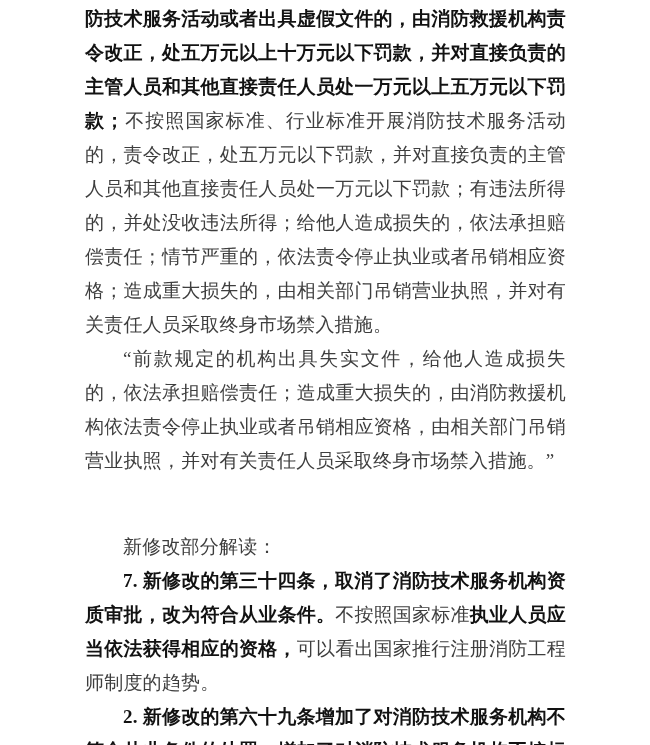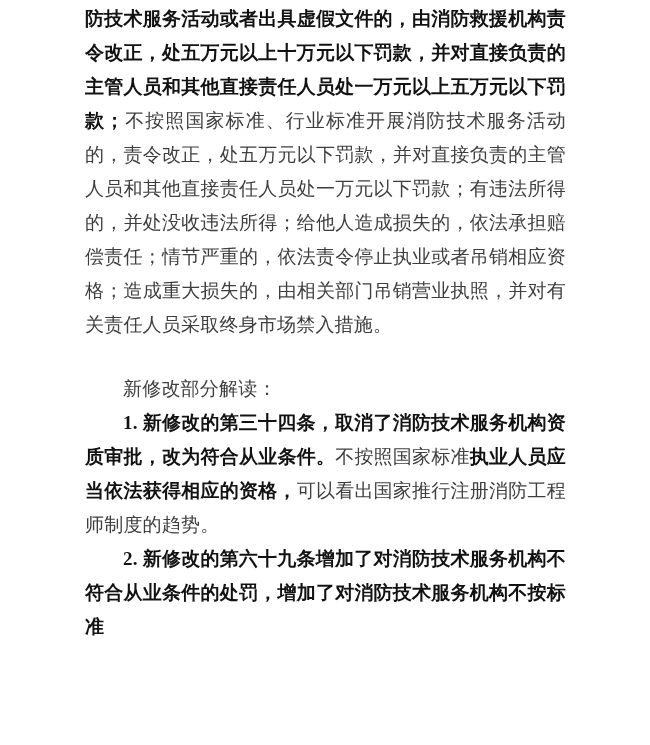--- a/index.html
+++ b/index.html
@@ -26,38 +26,39 @@
     font-size: 19px;
     line-height: 34px;
     text-align: justify;
     color: #3e3e3e;
     letter-spacing: 0.2px;
   }
   .para.indent {
     text-indent: 2em;
   }
   .para.gap {
-    margin-top: 30px;
+    margin-top: 52px;
   }
   .run-bold {
     font-weight: 700;
     color: #121212;
   }
   .run-regular {
     font-weight: 400;
     color: #3e3e3e;
   }
 </style>
 </head>
 <body>
 
 <div class="page">
 
   <p class="para"><span class="run-bold">防技术服务活动或者出具虚假文件的，由消防救援机构责令改正，处五万元以上十万元以下罚款，并对直接负责的主管人员和其他直接责任人员处一万元以上五万元以下罚款；</span><span class="run-regular">不按照国家标准、行业标准开展消防技术服务活动的，责令改正，处五万元以下罚款，并对直接负责的主管人员和其他直接责任人员处一万元以下罚款；有违法所得的，并处没收违法所得；给他人造成损失的，依法承担赔偿责任；情节严重的，依法责令停止执业或者吊销相应资格；造成重大损失的，由相关部门吊销营业执照，并对有关责任人员采取终身市场禁入措施。</span></p>
 
+  <p class="para indent"><span class="run-regular">“前款规定的机构出具失实文件，给他人造成损失的，依法承担赔偿责任；造成重大损失的，由消防救援机构依法责令停止执业或者吊销相应资格，由相关部门吊销营业执照，并对有关责任人员采取终身市场禁入措施。”</span></p>
 
   <p class="para indent gap"><span class="run-regular">新修改部分解读：</span></p>
 
-  <p class="para indent"><span class="run-bold">1. 新修改的第三十四条，取消了消防技术服务机构资质审批，改为符合从业条件。</span><span class="run-regular">不按照国家标准</span><span class="run-bold">执业人员应当依法获得相应的资格，</span><span class="run-regular">可以看出国家推行注册消防工程师制度的趋势。</span></p>
+  <p class="para indent"><span class="run-bold">7. 新修改的第三十四条，取消了消防技术服务机构资质审批，改为符合从业条件。</span><span class="run-regular">不按照国家标准</span><span class="run-bold">执业人员应当依法获得相应的资格，</span><span class="run-regular">可以看出国家推行注册消防工程师制度的趋势。</span></p>
 
   <p class="para indent"><span class="run-bold">2. 新修改的第六十九条增加了对消防技术服务机构不符合从业条件的处罚，增加了对消防技术服务机构不按标准</span></p>
 
 </div>
 
 </body></html>

